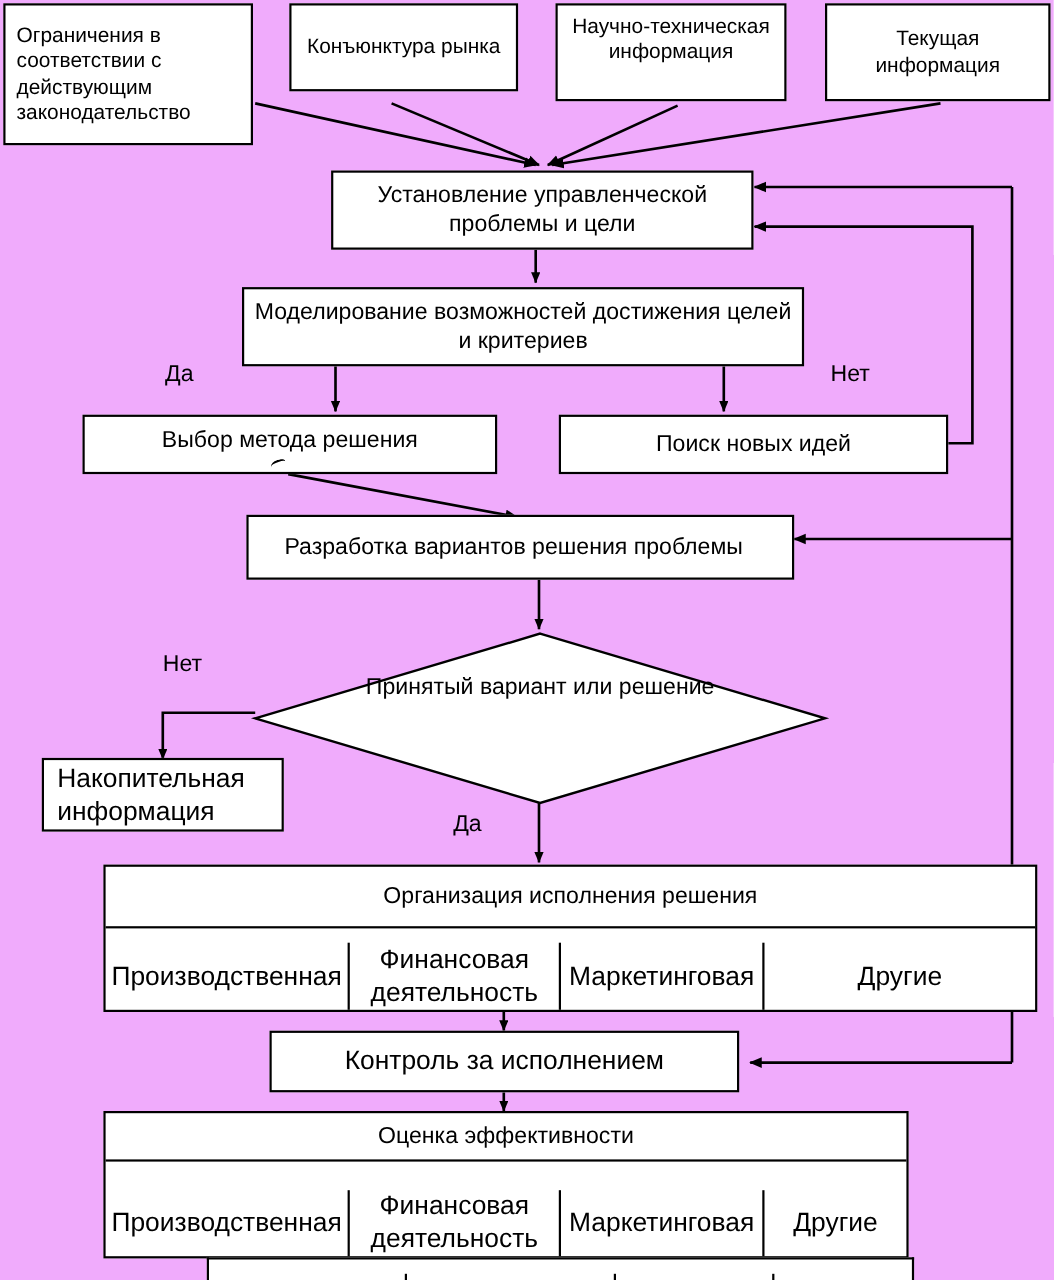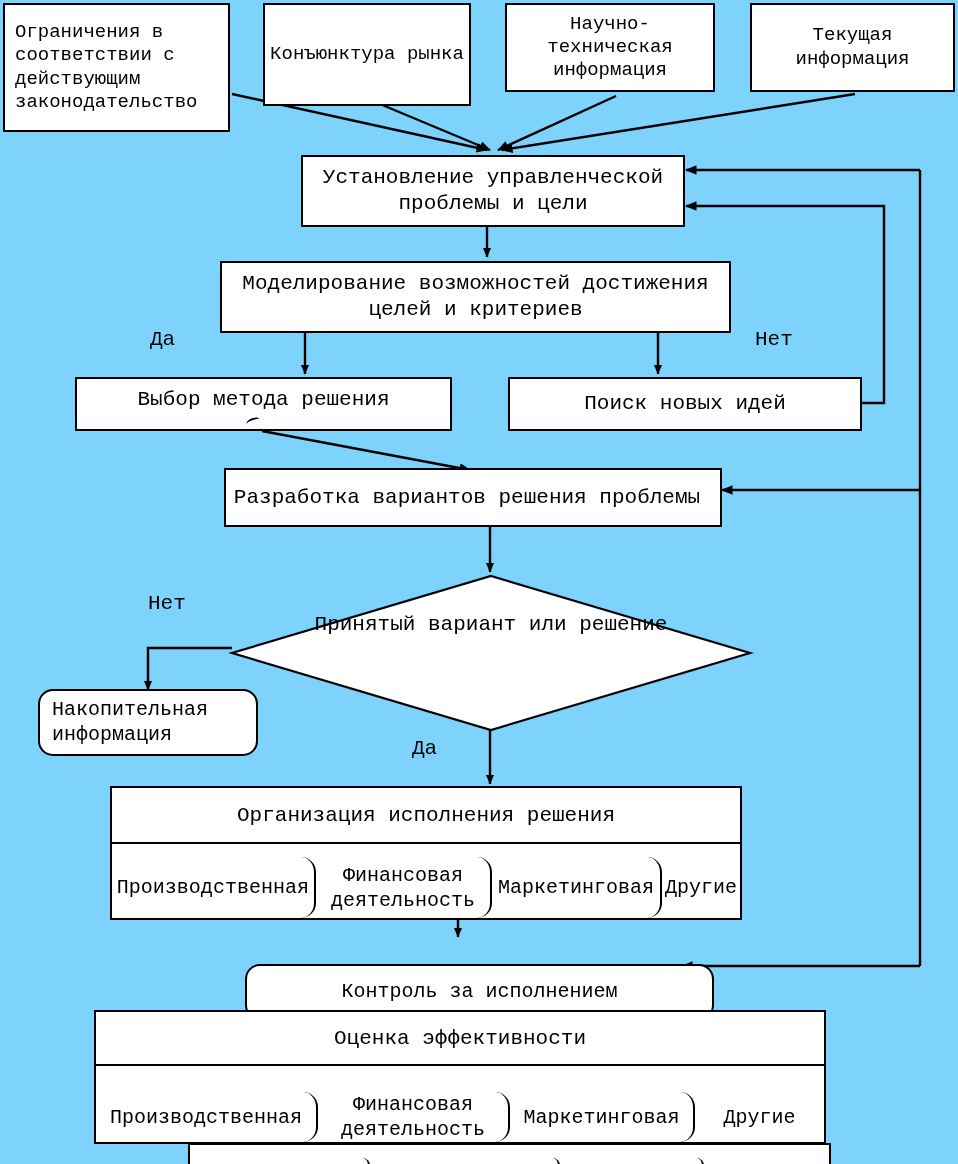--- a/index.html
+++ b/index.html
@@ -4,22 +4,22 @@
 <style>
   html, body {
     margin: 0;
     padding: 0;
     background: #ffffff;
   }
   #canvas {
     position: relative;
     width: 958px;
     height: 1164px;
-    background: #7dd3fc;
-    font-family: Liberation Mono, monospace;
+    background: #f0abfc;
+    font-family: Liberation Sans, sans-serif;
     color: #000000;
     overflow: hidden;
   }
   .box {
     position: absolute;
     box-sizing: border-box;
     border: 2px solid #000000;
     background: #ffffff;
     display: flex;
     align-items: center;
@@ -76,21 +76,21 @@
   .tbl-cell.empty { }
   svg.wires {
     position: absolute;
     left: 0;
     top: 0;
     width: 958px;
     height: 1164px;
     z-index: 1;
     overflow: visible;
   }
-  .f20 { font-size: 20px; border-radius: 15px; }
+  .f20 { font-size: 24px; }
   .f19 { font-size: 19px; }
   .f21 { font-size: 21px; }
 </style>
 </head>
 <body>
 
 <div id="canvas">
 
   <svg class="wires" viewBox="0 0 958 1164">
     <defs>
@@ -136,21 +136,21 @@
       <path d="M458,920 L458,937" marker-end="url(#ah)"></path>
 
       <path d="M458,993 L458,1010" marker-end="url(#ah)"></path>
     </g>
   </svg>
 
   <div class="box f19" style="left:3px; top:3px; width:227px; height:129px;">
     <div class="box-inner" style="text-align:left; padding-left:10px;">Ограничения в соответствии с действующим законодательство</div>
   </div>
 
-  <div class="box f19" style="left:263px; top:3px; width:208px; height:103px;">
+  <div class="box f19" style="left:263px; top:3px; width:208px; height:80px;">
     <div class="box-inner">Конъюнктура рынка</div>
   </div>
 
   <div class="box f19 overflow-txt" style="left:505px; top:3px; width:210px; height:89px;">
     <div class="box-inner" style="margin-top:2px;">Научно-техническая информация</div>
   </div>
 
   <div class="box f19" style="left:750px; top:3px; width:205px; height:89px;">
     <div class="box-inner">Текущая информация</div>
   </div>
@@ -172,38 +172,38 @@
   </div>
 
   <div class="box f21" style="left:224px; top:468px; width:498px; height:59px;">
     <div class="box-inner" style="padding-right:16px;">Разработка вариантов решения проблемы</div>
   </div>
 
   <div class="box f20" style="left:38px; top:689px; width:220px; height:67px;">
     <div class="box-inner" style="text-align:left; padding-left:12px;">Накопительная информация</div>
   </div>
 
-  <div class="box f20" style="left:245px; top:964px; width:469px; height:56px;">
+  <div class="box f20" style="left:245px; top:937px; width:427px; height:56px;">
     <div class="box-inner">Контроль за исполнением</div>
   </div>
 
   <svg style="position:absolute; left:228px; top:572px; width:526px; height:162px; z-index:3; overflow:visible;" viewBox="0 0 526 162">
     <polygon points="263,4 522,81 263,158 4,81" fill="#ffffff" stroke="#000000" stroke-width="2.2"></polygon>
   </svg>
   <div class="lbl f21" style="left:263px; top:612px; width:456px; text-align:center; white-space:normal; line-height:1.25;">Принятый вариант или решение</div>
 
   <div class="lbl f21" style="left:150px; top:328px;">Да</div>
 
   <div class="lbl f21" style="left:755px; top:328px;">Нет</div>
 
   <div class="lbl f21" style="left:148px; top:592px;">Нет</div>
 
   <div class="lbl f21" style="left:412px; top:737px;">Да</div>
 
-  <div class="tbl" style="left:110px; top:786px; width:632px; height:134px;">
+  <div class="tbl" style="left:94px; top:786px; width:849px; height:134px;">
     <div class="tbl-head f21" style="height:56px;">Организация исполнения решения</div>
     <div class="tbl-row">
       <div class="tbl-cell f20" style="width:222px;">Производственная</div>
       <div class="tbl-cell f20" style="width:192px;">Финансовая деятельность</div>
       <div class="tbl-cell f20" style="width:185px;">Маркетинговая</div>
       <div class="tbl-cell f20" style="flex:1 1 auto;">Другие</div>
     </div>
   </div>
 
   <div class="tbl" style="left:94px; top:1010px; width:732px; height:134px;gap:13px;">

